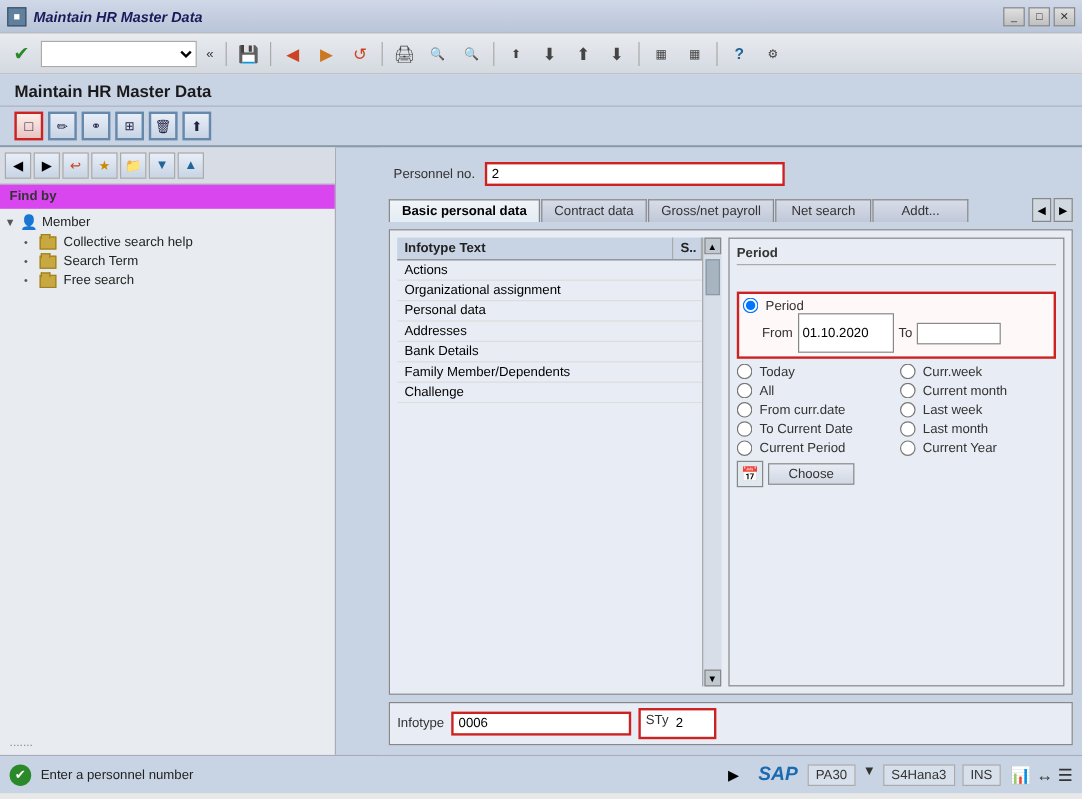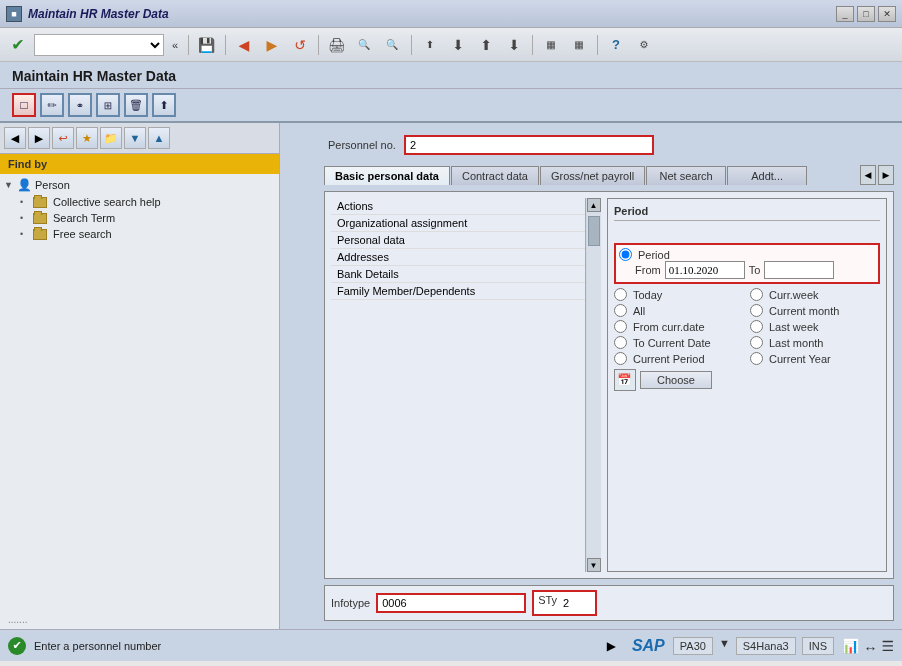--- a/index.html
+++ b/index.html
@@ -107,21 +107,21 @@
       background: linear-gradient(to bottom, #e8eef8, #c8d4e4);
       cursor: pointer;
       display: flex; align-items: center; justify-content: center;
       font-size: 11px;
     }
     .find-by {
       padding: 4px 8px;
       font-weight: bold;
       font-size: 11px;
       color: #333;
-      background: #eab308;
+      background: #d946ef;
     }
     .tree-area { padding: 2px 4px; }
     .tree-item { display: flex; align-items: center; gap: 3px; padding: 2px 0; cursor: pointer; }
     .tree-label { font-size: 11px; color: #222; }
     .tree-child { padding-left: 16px; }
     .tree-expand { font-size: 9px; color: #555; width: 10px; }
     .folder-icon { width: 14px; height: 11px; background: #c8a840; border: 1px solid #a08020; display: inline-block; position: relative; }
     .folder-icon::before { content: ''; position: absolute; top: -3px; left: 0; width: 6px; height: 3px; background: #c8a840; border: 1px solid #a08020; border-bottom: none; }
 
     
@@ -211,21 +211,21 @@
     .period-content { display: flex; flex-direction: column; gap: 4px; }
 
     
     .radio-row { display: flex; align-items: center; gap: 6px; }
     .radio-input { margin: 0; cursor: pointer; }
     .radio-label { font-size: 11px; color: #333; }
     .period-highlighted { border: 2px solid #cc2222; padding: 3px; background: #fff8f8; }
 
     .from-to-row { display: flex; align-items: center; gap: 4px; padding-left: 16px; }
     .from-label { font-size: 11px; color: #333; }
-    .date-input { width: 80px; height: 18px; border: 1px solid #888; background: white; font-size: 11px; padding: 0 3px; font-family: Liberation Serif, serif; }
+    .date-input { width: 80px; height: 33px; border: 1px solid #888; background: white; font-size: 11px; padding: 0 3px; }
     .to-label { font-size: 11px; color: #333; }
     .to-input { width: 70px; height: 18px; border: 1px solid #888; background: white; font-size: 11px; padding: 0 3px; }
 
     .radio-grid { display: grid; grid-template-columns: 1fr 1fr; gap: 3px 6px; }
 
     
     .choose-row { display: flex; align-items: center; gap: 4px; }
     .calendar-icon-btn { width: 22px; height: 22px; border: 1px solid #888; background: #e0e8f0; display: flex; align-items: center; justify-content: center; cursor: pointer; font-size: 12px; }
     .choose-btn {
       padding: 2px 16px;
@@ -341,21 +341,21 @@
       <div class="nav-bar-btn" style="color:#cc8800;">★</div>
       <div class="nav-bar-btn" style="color:#226699;">📁</div>
       <div class="nav-bar-btn" style="color:#226699;">▼</div>
       <div class="nav-bar-btn" style="color:#226699;">▲</div>
     </div>
     <div class="find-by">Find by</div>
     <div class="tree-area">
       <div class="tree-item">
         <span class="tree-expand">▼</span>
         <span style="font-size:12px; color:#446688;">👤</span>
-        <span class="tree-label">Person</span>
+        <span class="tree-label">Member</span>
       </div>
       <div class="tree-child">
         <div class="tree-item">
           <span class="tree-expand">•</span>
           <span class="folder-icon"></span>
           <span class="tree-label" style="margin-left:3px;">Collective search help</span>
         </div>
         <div class="tree-item">
           <span class="tree-expand">•</span>
           <span class="folder-icon"></span>
@@ -389,20 +389,24 @@
       <div style="display:flex; gap:2px;">
         <div class="tab-nav-btn">◀</div>
         <div class="tab-nav-btn">▶</div>
       </div>
     </div>
 
     <div class="content-panel">
 
       <div class="infotype-table-wrapper">
         <div class="table-main">
+          <div class="table-header">
+            <div class="col-header col-infotype">Infotype Text</div>
+            <div class="col-header col-s">S..</div>
+          </div>
           <div class="table-scroll">
             <div class="table-row">
               <span class="cell-infotype">Actions</span>
               <span class="cell-s"></span>
             </div>
             <div class="table-row">
               <span class="cell-infotype">Organizational assignment</span>
               <span class="cell-s"></span>
             </div>
             <div class="table-row">
@@ -412,20 +416,24 @@
             <div class="table-row">
               <span class="cell-infotype">Addresses</span>
               <span class="cell-s"></span>
             </div>
             <div class="table-row">
               <span class="cell-infotype">Bank Details</span>
               <span class="cell-s"></span>
             </div>
             <div class="table-row">
               <span class="cell-infotype">Family Member/Dependents</span>
+              <span class="cell-s"></span>
+            </div>
+            <div class="table-row">
+              <span class="cell-infotype">Challenge</span>
               <span class="cell-s"></span>
             </div>
           </div>
         </div>
         <div class="scrollbar-area">
           <div class="scroll-btn">▲</div>
           <div class="scroll-track">
             <div class="scroll-thumb"></div>
           </div>
           <div class="scroll-btn">▼</div>

